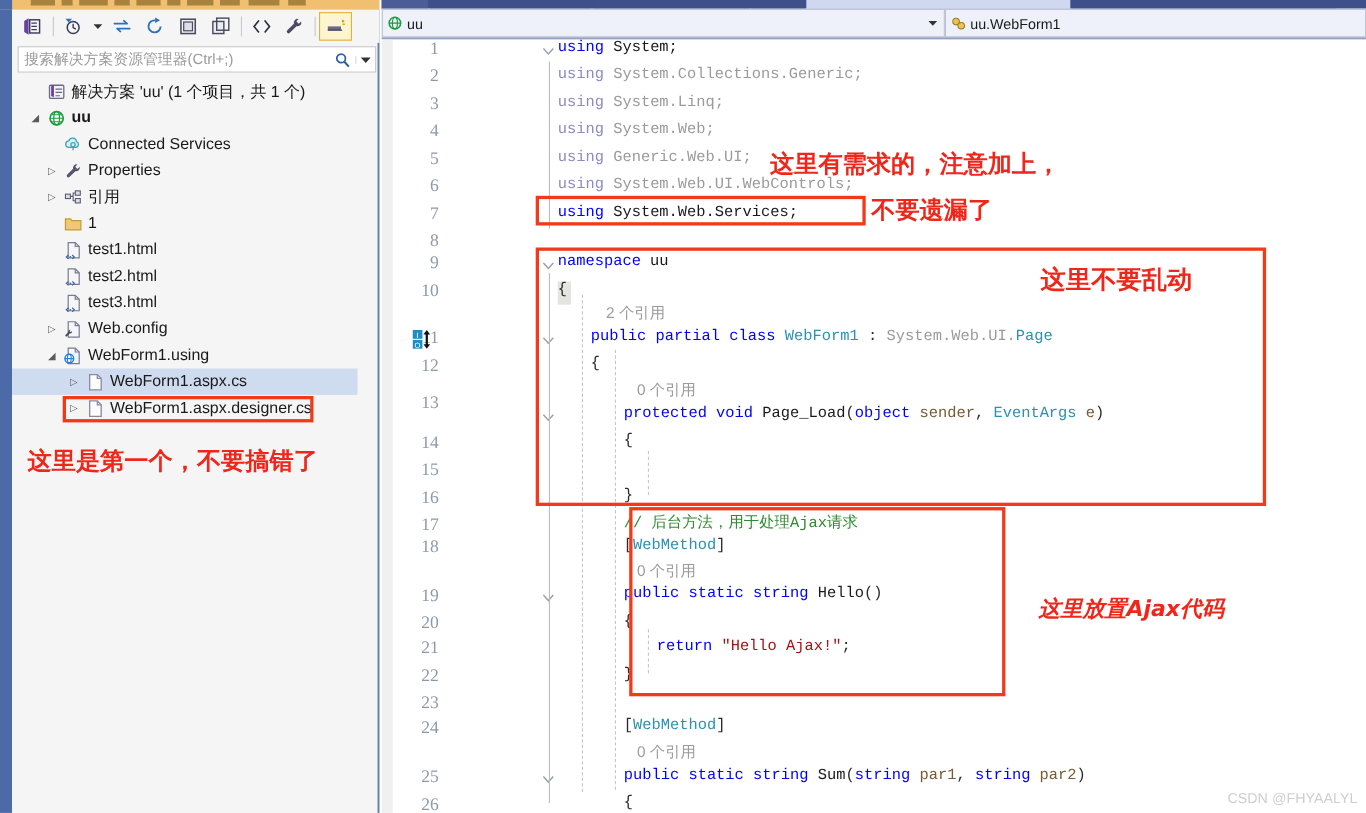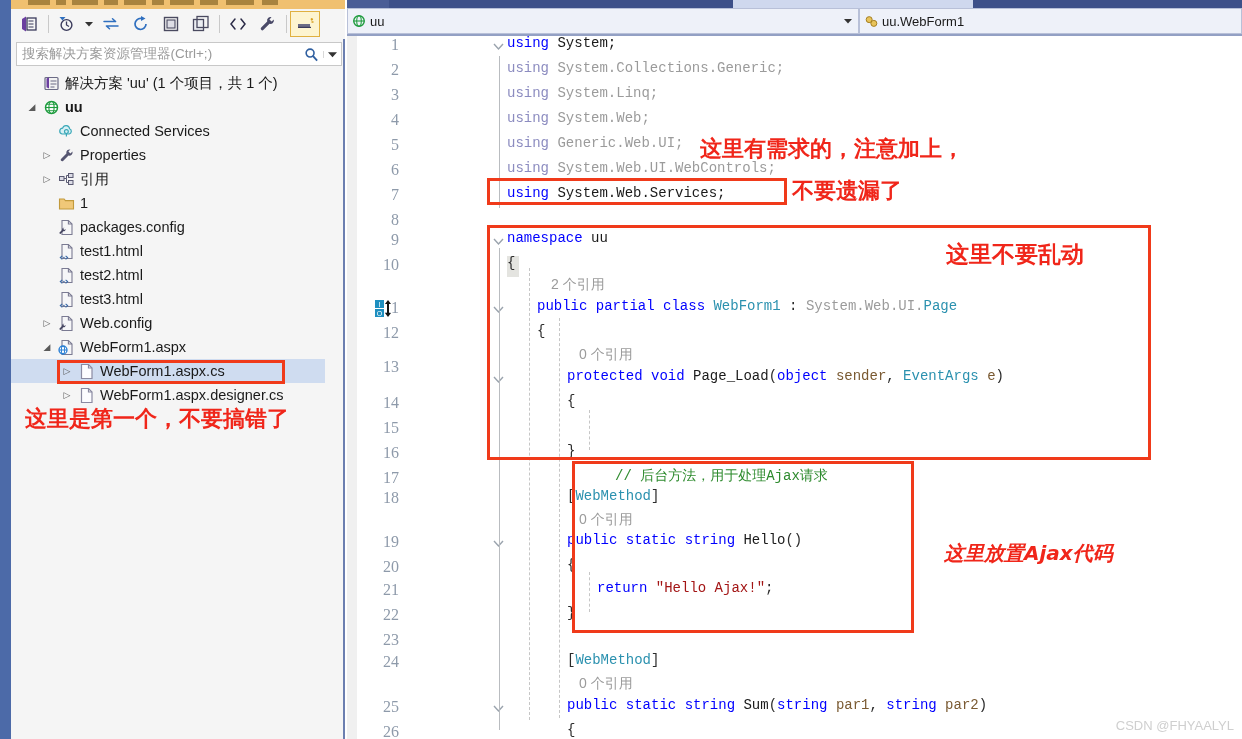--- a/index.html
+++ b/index.html
@@ -119,21 +119,21 @@
   .cl {
     position: absolute; left: 160px; white-space: pre; line-height: 1;
     font-family: "Liberation Mono", monospace; font-size: 14px;
   }
   .kw  { color: #0000ff; }
   .typ { color: #2b91af; }
   .id  { color: #1a1a1a; }
   .gray{ color: #9b9b9b; }
   .graykw { color: #8c8cc0; }
   .str { color: #a31515; }
-  .cmt { color: #2e8b2e; margin-left: 48px; }
+  .cmt { color: #2e8b2e; }
   .par { color: #7a5a32; }
   .punc{ color: #2b2b2b; }
   .codelens {
     position: absolute; color: #9b9b9b; font-size: 14px;
     font-family: "Liberation Sans", sans-serif; white-space: pre;
   }
 
   
   .rbox {
     position: absolute; border: 3px solid #f03a1a; pointer-events: none;
@@ -322,32 +322,20 @@
             </div>
             <div class="tlabel">1</div>
           </div>
           <div class="trow">
             <div style="width: 28px;"></div>
             <div class="exp" style="font-size: 9px;"></div>
             <div class="tico">
               <svg width="17" height="17" viewBox="0 0 17 17">
                 <path d="M4 1.5 h6.4 L14 5 v10.5 H4 Z" fill="#f6f6f8" stroke="#7a7a92" stroke-width="1.1"></path>
                 <path d="M10.4 1.5 v3.5 H14" fill="none" stroke="#7a7a92" stroke-width="1.1"></path>
-                <path d="M6.4 8.8 a1.9 1.9 0 0 0 -2.3 2.3 L1.5 13.6 a0.9 0.9 0 0 0 1.2 1.2 L5.2 12.2 a1.9 1.9 0 0 0 2.3 -2.3 L6.3 11 L5.1 9.8 Z" fill="#444460"></path>
-              </svg>
-            </div>
-            <div class="tlabel">packages.config</div>
-          </div>
-          <div class="trow">
-            <div style="width: 28px;"></div>
-            <div class="exp" style="font-size: 9px;"></div>
-            <div class="tico">
-              <svg width="17" height="17" viewBox="0 0 17 17">
-                <path d="M4 1.5 h6.4 L14 5 v10.5 H4 Z" fill="#f6f6f8" stroke="#7a7a92" stroke-width="1.1"></path>
-                <path d="M10.4 1.5 v3.5 H14" fill="none" stroke="#7a7a92" stroke-width="1.1"></path>
                 <path d="M4.3 12.8 L2.3 14.6 L4.3 16.4 M7.6 12.8 L9.6 14.6 L7.6 16.4" stroke="#3a6aa8" stroke-width="1.1" fill="none"></path>
                 <circle cx="5.9" cy="14.6" r="0.8" fill="#3a6aa8"></circle>
               </svg>
             </div>
             <div class="tlabel">test1.html</div>
           </div>
           <div class="trow">
             <div style="width: 28px;"></div>
             <div class="exp" style="font-size: 9px;"></div>
             <div class="tico">
@@ -390,21 +378,21 @@
             <div class="exp" style="font-size: 9px;">◢</div>
             <div class="tico">
               <svg width="17" height="17" viewBox="0 0 17 17">
                 <path d="M4 1.5 h6.4 L14 5 v10.5 H4 Z" fill="#f6f6f8" stroke="#7a7a92" stroke-width="1.1"></path>
                 <path d="M10.4 1.5 v3.5 H14" fill="none" stroke="#7a7a92" stroke-width="1.1"></path>
                 <circle cx="5" cy="11" r="4" fill="#ffffff" stroke="#2a7fd4" stroke-width="1.3"></circle>
                 <ellipse cx="5" cy="11" rx="1.7" ry="4" fill="none" stroke="#2a7fd4" stroke-width="1"></ellipse>
                 <line x1="1" y1="11" x2="9" y2="11" stroke="#2a7fd4" stroke-width="1"></line>
               </svg>
             </div>
-            <div class="tlabel">WebForm1.aspx</div>
+            <div class="tlabel">WebForm1.using</div>
           </div>
           <div class="trow sel">
             <div style="width: 48px;"></div>
             <div class="exp" style="font-size: 9px;">▷</div>
             <div class="tico">
               <svg width="17" height="17" viewBox="0 0 17 17">
                 <path d="M3.5 1.5 h7 L14 5 v10.5 H3.5 Z" fill="#fcfcff" stroke="#8a8aa2" stroke-width="1.2"></path>
                 <path d="M10.5 1.5 v3.5 H14" fill="none" stroke="#8a8aa2" stroke-width="1.2"></path>
               </svg>
             </div>

